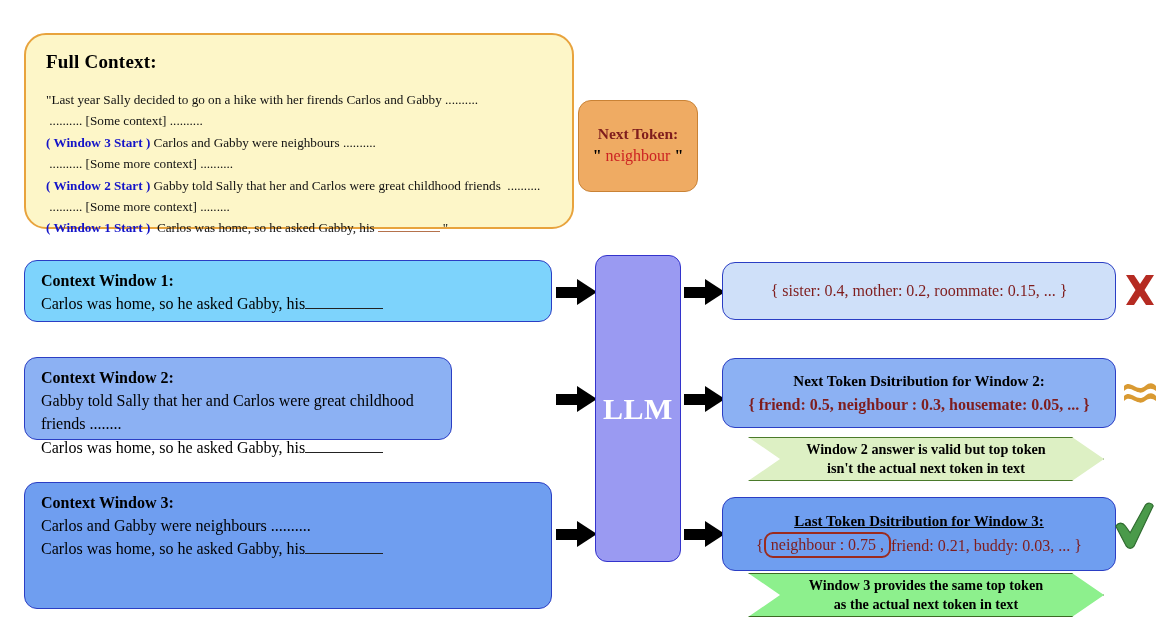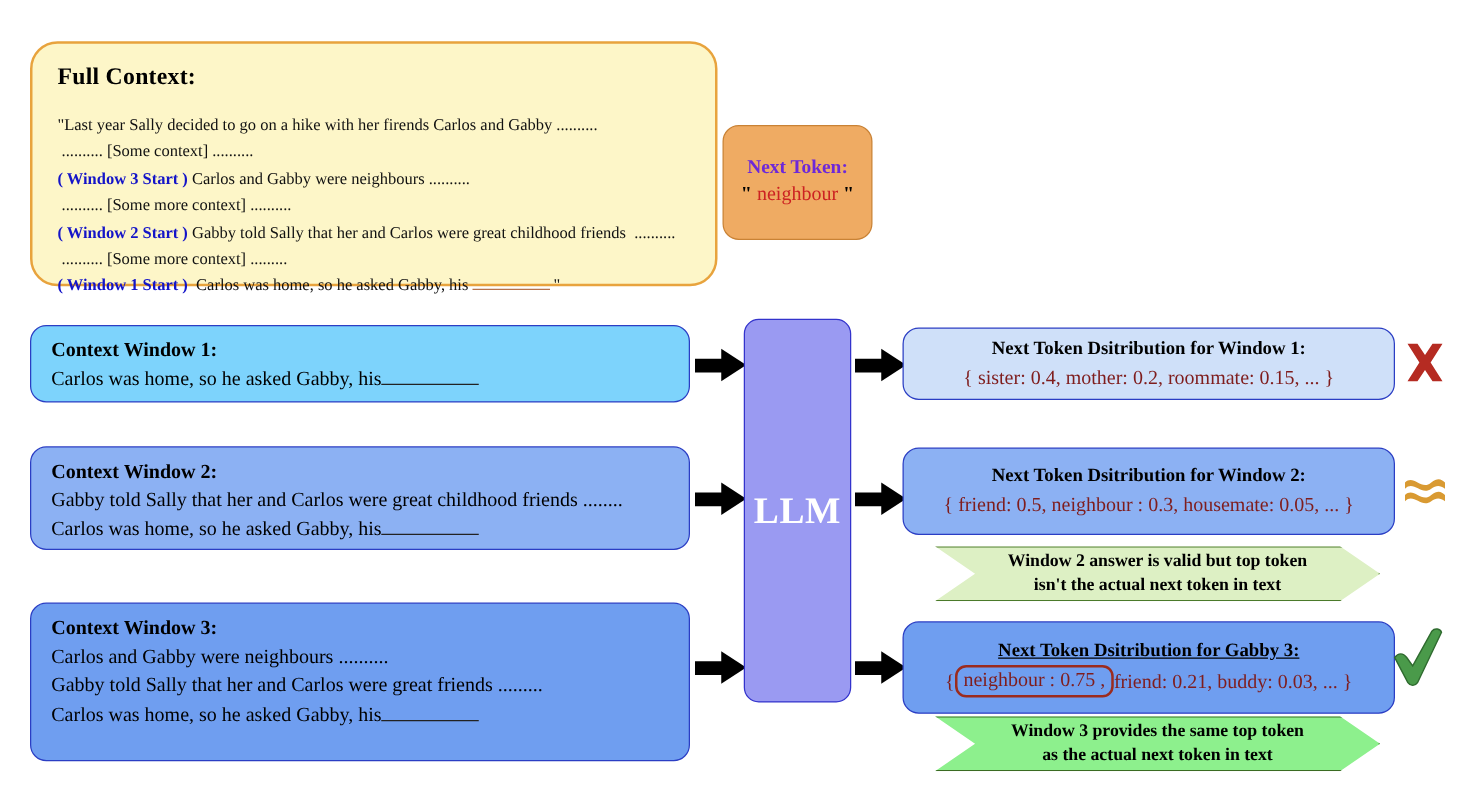--- a/index.html
+++ b/index.html
@@ -73,21 +73,21 @@
     border-radius: 13px;
     box-sizing: border-box;
     display: flex;
     flex-direction: column;
     align-items: center;
     justify-content: center;
   }
   #next-token-box .nt-label {
     font-size: 15.5px;
     font-weight: bold;
-    color: #6d28d9;
+    color: #7f1d1d;
     line-height: 1.35;
   }
   #next-token-box .nt-value {
     font-size: 16px;
     font-weight: bold;
     color: #000;
     line-height: 1.4;
   }
   #next-token-box .nt-value .tok {
     color: #cc2222;
@@ -109,21 +109,21 @@
     color: #000;
     line-height: 1.45;
   }
   .ctx-box .ctx-line {
     font-size: 16px;
     color: #000;
     line-height: 1.45;
     white-space: pre-wrap;
   }
   #ctx-1 { top: 260px; width: 528px; height: 62px; background: #7dd3fc; }
-  #ctx-2 { top: 357px; width: 528px; height: 83px; background: #8cb1f3; }
+  #ctx-2 { top: 357px; width: 428px; height: 83px; background: #8cb1f3; }
   #ctx-3 { top: 482px; width: 528px; height: 127px; background: #6f9ef0; }
 
   
   #llm-box {
     position: absolute;
     left: 595px;
     top: 255px;
     width: 86px;
     height: 307px;
     background: #9a9af2;
@@ -193,21 +193,21 @@
   }
   .dist-box .dist-body {
     font-size: 16px;
     color: #7f1d1d;
     line-height: 1.45;
     white-space: nowrap;
   }
   #dist-1 { top: 262px; width: 394px; height: 58px; background: #cfe0f9; }
   #dist-2 { top: 358px; width: 394px; height: 70px; background: #8cb1f3; }
   #dist-3 { top: 497px; width: 394px; height: 74px; background: #6f9ef0; }
-  #dist-2 .dist-body { font-weight: normal; }
+  #dist-2 .dist-body { font-weight: bold; }
   #dist-3 .dist-title { text-decoration: underline; }
   #dist-3 .dist-body { display: flex; align-items: center; justify-content: center; }
   .tok-highlight {
     border: 2.4px solid #9c2b1e;
     border-radius: 9px;
     padding: 1px 5px 2px 5px;
     display: inline-block;
     line-height: 1.2;
   }
 
@@ -276,21 +276,20 @@
 
 <div class="ctx-box" id="ctx-2">
   <div class="ctx-title">Context Window 2:</div>
   <div class="ctx-line">Gabby told Sally that her and Carlos were great childhood friends ........</div>
   <div class="ctx-line"><span>Carlos was home, so he asked Gabby, his</span><span class="blank-ul-tight"></span></div>
 </div>
 
 <div class="ctx-box" id="ctx-3">
   <div class="ctx-title">Context Window 3:</div>
   <div class="ctx-line">Carlos and Gabby were neighbours ..........</div>
-  <div class="ctx-line">Gabby told Sally that her and Carlos were great friends .........</div>
   <div class="ctx-line"><span>Carlos was home, so he asked Gabby, his</span><span class="blank-ul-tight"></span></div>
 </div>
 
 <div class="arrow" id="arrow-in-1">
     <span class="shaft"></span>
     <span class="head"></span>
   </div>
 <div class="arrow" id="arrow-in-2">
     <span class="shaft"></span>
     <span class="head"></span>
@@ -311,31 +310,30 @@
 <div class="arrow" id="arrow-out-2">
     <span class="shaft"></span>
     <span class="head"></span>
   </div>
 <div class="arrow" id="arrow-out-3">
     <span class="shaft"></span>
     <span class="head"></span>
   </div>
 
 <div class="dist-box" id="dist-1">
-  <div class="dist-title">Next Token Dsitribution for Window 1:</div>
   <div class="dist-body">{ sister: 0.4, mother: 0.2, roommate: 0.15, ... }</div>
 </div>
 
 <div class="dist-box" id="dist-2">
   <div class="dist-title">Next Token Dsitribution for Window 2:</div>
   <div class="dist-body">{ friend: 0.5, neighbour : 0.3, housemate: 0.05, ... }</div>
 </div>
 
 <div class="dist-box" id="dist-3">
-  <div class="dist-title">Next Token Dsitribution for Gabby 3:</div>
+  <div class="dist-title">Last Token Dsitribution for Window 3:</div>
   <div class="dist-body">
     <span>{</span>
       <span class="tok-highlight">neighbour : 0.75 ,</span>
       <span> friend: 0.21, buddy: 0.03, ... }</span>
   </div>
 </div>
 
 <div class="banner" id="banner-2">
   <div class="banner-inner">
     <div>Window 2 answer is valid but top token</div>

